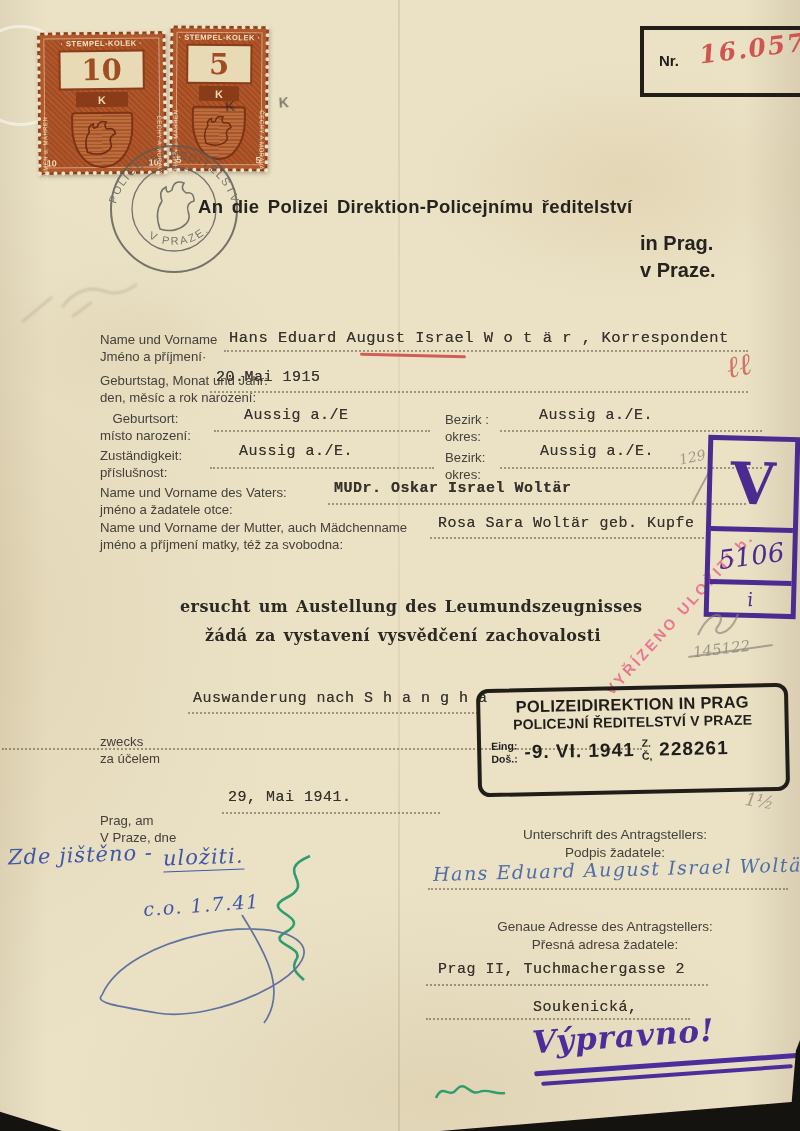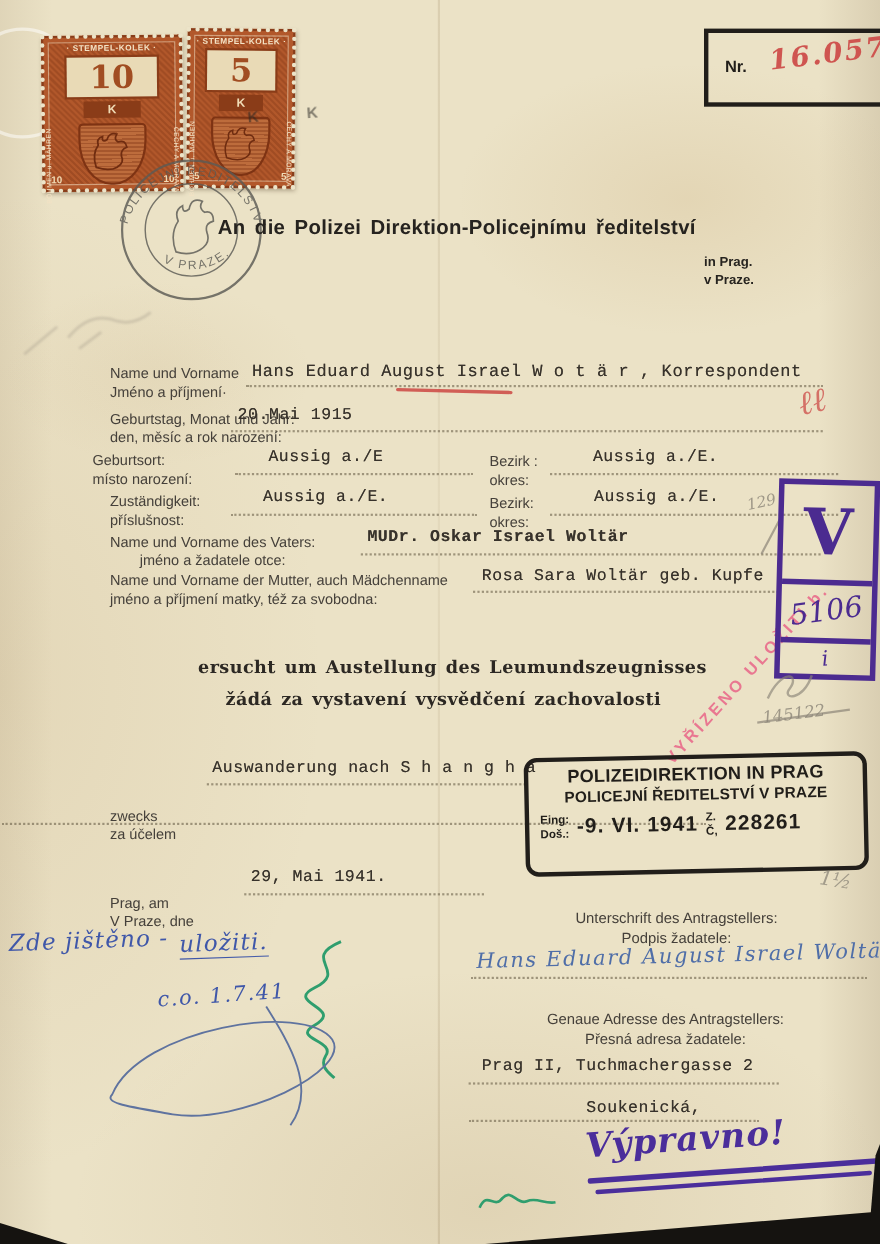--- a/index.html
+++ b/index.html
@@ -12,21 +12,21 @@
       radial-gradient(ellipse 520px 300px at 55% 97%, rgba(168,138,92,.16), transparent 72%),
       radial-gradient(ellipse 200px 120px at 18% 30%, rgba(180,150,100,.10), transparent 70%),
       linear-gradient(90deg, rgba(120,95,60,.10), transparent 6%, transparent 93%, rgba(110,85,55,.14));
   }
   .abs{position:absolute;}
   .lbl{font-size:13.2px;color:#45403a;line-height:1.3;}
   .mono{font-family:Liberation Mono, monospace;font-size:15px;color:#37322b;
         letter-spacing:.5px;text-shadow:0 0 .4px rgba(45,38,30,.65);white-space:nowrap;}
   .dotline{border-bottom:2px dotted rgba(95,84,62,.55);height:0;}
   .title{font-weight:bold;font-size:18.5px;color:#26231f;letter-spacing:.3px;word-spacing:3px;white-space:nowrap;}
-  .inprag{font-weight:bold;font-size:12px;color:#26231f;text-align:left;line-height:1.35;}
+  .inprag{font-weight:bold;font-size:20px;color:#26231f;text-align:left;line-height:1.35;}
   .serifreq{font-family:"DejaVu Serif",serif;font-weight:bold;font-size:16px;color:#2c2823;
             letter-spacing:.4px;word-spacing:2px;white-space:nowrap;}
   .hand-blue{font-family:"DejaVu Serif",serif;font-style:italic;color:#3f57a9;white-space:nowrap;}
   .hand-sign{font-family:"DejaVu Serif",serif;font-style:italic;color:#4f6ea8;white-space:nowrap;}
   .pencil{font-family:"DejaVu Serif",serif;font-style:italic;color:#8b8578;white-space:nowrap;}
   .redink{font-family:"DejaVu Serif",serif;font-style:italic;color:#cf5550;white-space:nowrap;}
   .purple{color:#4b2b90;}
   
   .rstamp{border:4px solid #211e1a;border-radius:12px;color:#211e1a;
           transform:rotate(-1.2deg);padding:5px 8px 6px 8px;box-sizing:border-box;}
@@ -149,21 +149,21 @@
   <div class="abs dotline" style="left:210px;top:391px;width:538px;"></div>
   <div class="abs lbl" style="left:100px;top:372px;">
     <div>Geburtstag, Monat und Jahr:</div>
     <div>den, měsíc a rok narození:</div>
   </div>
   <span class="abs mono" style="left:216px;top:369px;">20.Mai 1915</span>
   <span class="abs redink" style="left:726px;top:348px;font-size:30px;transform:rotate(-12deg);opacity:.8;">ℓℓ</span>
 
   <div class="abs dotline" style="left:214px;top:430px;width:216px;"></div>
   <div class="abs dotline" style="left:500px;top:430px;width:262px;"></div>
-  <div class="abs lbl" style="left:84px;top:410px;">
+  <div class="abs lbl" style="left:100px;top:410px;text-align:center;">
     <div>Geburtsort:</div>
     <div>místo narození:</div>
   </div>
   <span class="abs mono" style="left:244px;top:407px;">Aussig a./E</span>
   <div class="abs lbl" style="left:445px;top:411px;">
     <div>Bezirk :</div>
     <div>okres:</div>
   </div>
   <span class="abs mono" style="left:539px;top:407px;">Aussig a./E.</span>
 
@@ -175,21 +175,21 @@
   </div>
   <span class="abs mono" style="left:239px;top:443px;">Aussig a./E.</span>
   <div class="abs lbl" style="left:445px;top:449px;">
     <div>Bezirk:</div>
     <div>okres:</div>
   </div>
   <span class="abs mono" style="left:540px;top:443px;">Aussig a./E.</span>
   <span class="abs pencil" style="left:679px;top:449px;font-size:14px;transform:rotate(-12deg);opacity:.8;">129</span>
 
   <div class="abs dotline" style="left:328px;top:503px;width:418px;"></div>
-  <div class="abs lbl" style="left:100px;top:484px;text-align:center;">
+  <div class="abs lbl" style="left:100px;top:484px;">
     <div>Name und Vorname des Vaters:</div>
     <div>jméno a žadatele otce:</div>
   </div>
   <span class="abs mono" style="left:334px;top:480px;font-weight:bold;">MUDr. Oskar Israel Woltär</span>
   <div class="abs" style="left:700px;top:468px;width:2px;height:38px;background:#8b8578;transform:rotate(28deg);opacity:.7;border-radius:2px;"></div>
 
   <div class="abs dotline" style="left:430px;top:537px;width:278px;"></div>
   <div class="abs lbl" style="left:100px;top:519px;">
     <div>Name und Vorname der Mutter, auch Mädchenname</div>
     <div>jméno a příjmení matky, též za svobodna:</div>

